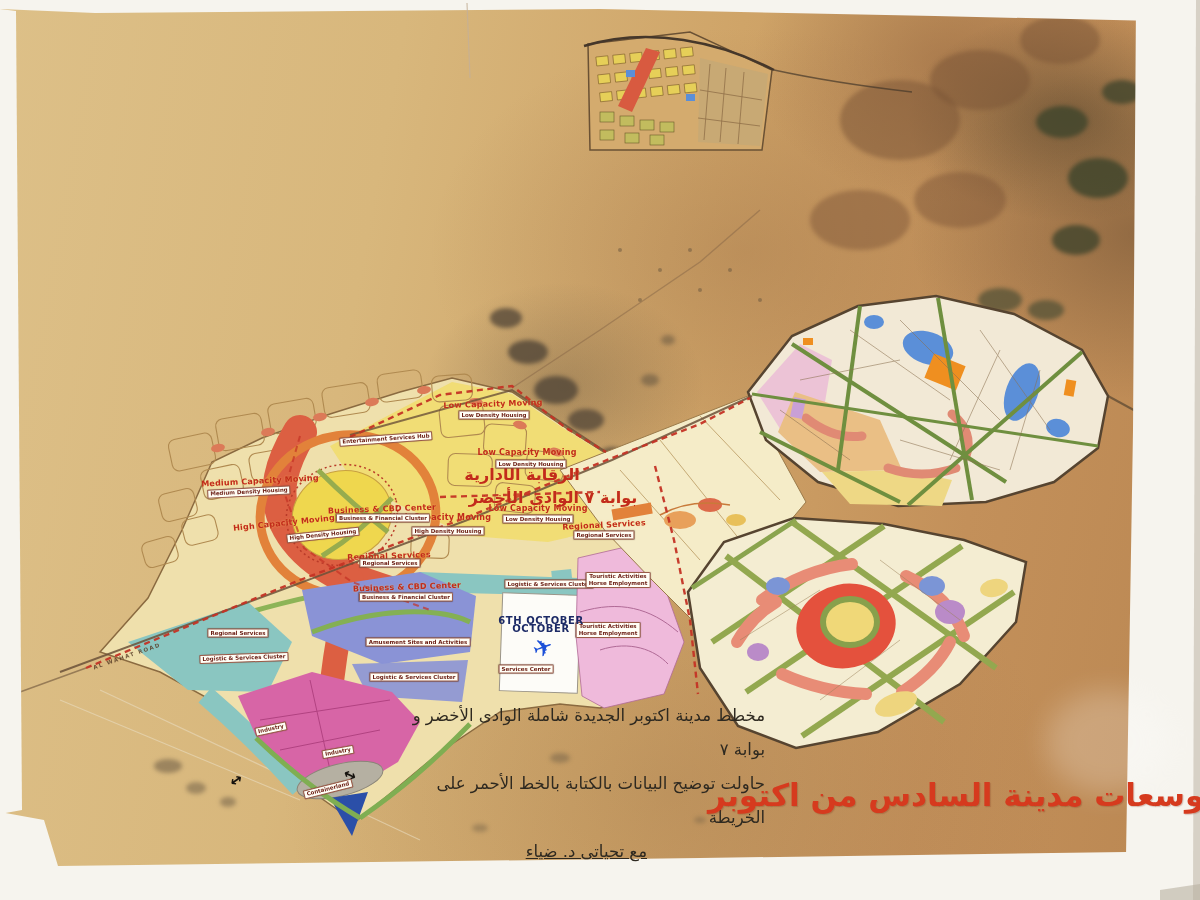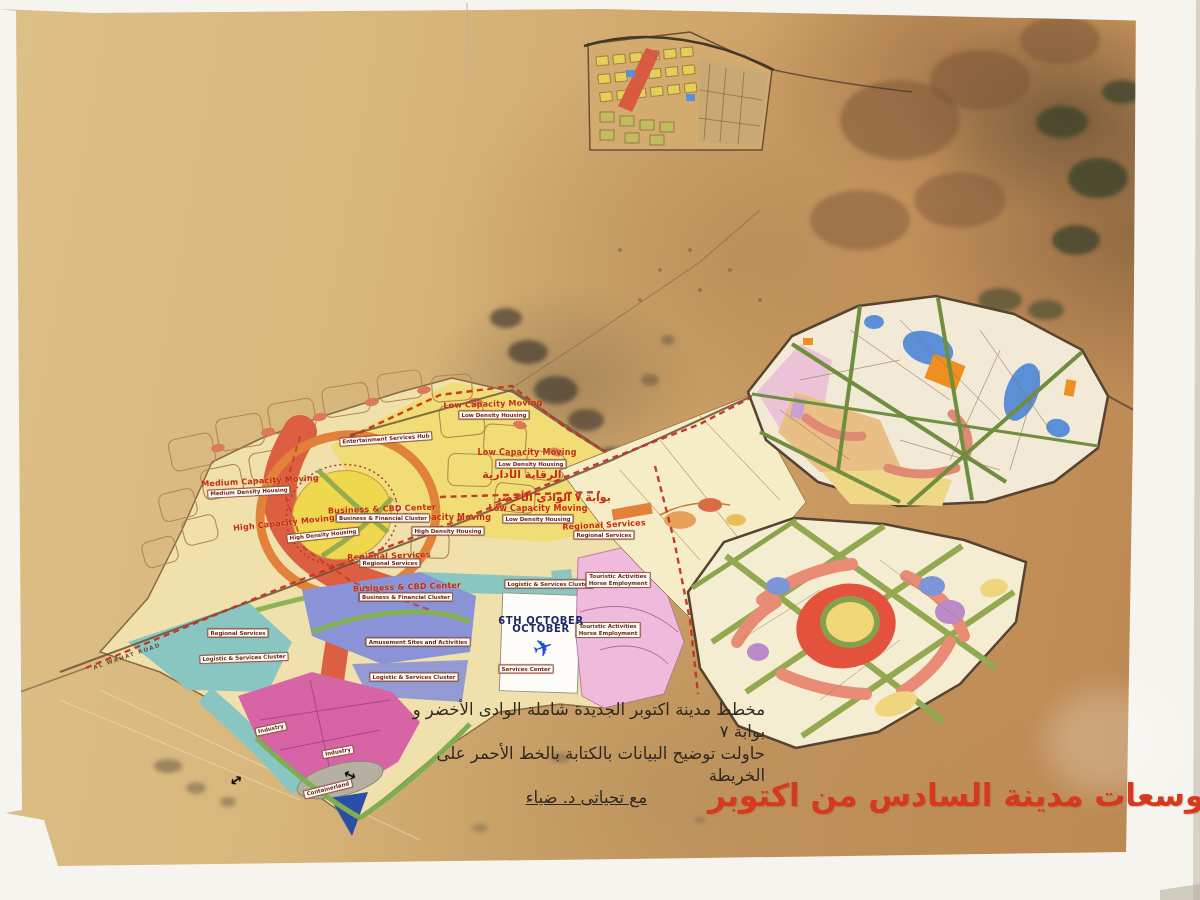--- a/index.html
+++ b/index.html
@@ -12,34 +12,34 @@
       radial-gradient(320px 230px at 95% 26%, rgba(108,78,50,.55), transparent 72%),
       radial-gradient(280px 200px at 79% 7%,  rgba(142,96,60,.50), transparent 70%),
       radial-gradient(200px 150px at 47% 43%, rgba(88,74,56,.32), transparent 70%),
       radial-gradient(420px 300px at 62% 28%, rgba(152,106,66,.33), transparent 75%),
       radial-gradient(520px 380px at 56% 88%, rgba(150,112,72,.28), transparent 75%),
       linear-gradient(100deg,#ddc088 0%,#d8b77c 30%,#cfa468 55%,#c3905a 78%,#ba8752 100%);}
   svg{position:absolute;left:0;top:0;}
   .lab{position:absolute;transform:translate(-50%,-50%);white-space:nowrap;}
   .rlab{color:#c22b1c;font-weight:bold;font-size:8px;letter-spacing:.2px;
     text-shadow:0 0 2px rgba(255,225,110,.55);}
-  .rlab-ar{font-size:11px;}
+  .rlab-ar{font-size:16px;}
   .chip{background:#fffef6;border:1px solid #9a5a48;color:#6b1d13;font-size:5.5px;
     font-weight:bold;padding:0 2px;line-height:7px;border-radius:1px;
     box-shadow:0 0 1px rgba(60,30,20,.4);text-align:center;}
   .chip div{white-space:nowrap;}
   #airport-name{color:#1c2a66;font-weight:bold;font-size:10px;letter-spacing:.6px;
     text-align:center;line-height:8px;}
   #plane{color:#1b4fd8;font-size:24px;}
   #alwahat{color:#5a3f28;font-size:5.5px;letter-spacing:1.5px;font-weight:bold;opacity:.85;}
   .arrow{color:#15120e;font-size:15px;font-weight:bold;}
   #big-title{color:#d63a1e;font-weight:bold;font-size:31px;direction:rtl;
     text-shadow:1px 1px 1px rgba(120,40,20,.25);}
   #note{position:absolute;left:390px;top:699px;width:375px;direction:rtl;text-align:right;
-    color:#2e2920;font-size:16.5px;line-height:22px;font-family:"DejaVu Sans",sans-serif;}
+    color:#2e2920;font-size:16.5px;line-height:34px;font-family:"DejaVu Sans",sans-serif;}
   #note .l3{margin-right:118px;text-decoration:underline;}
 </style>
 </head>
 <body>
 
 <div id="photo">
   <div id="terrain"></div>
 
   <svg width="1200" height="900" viewBox="0 0 1200 900">
 

